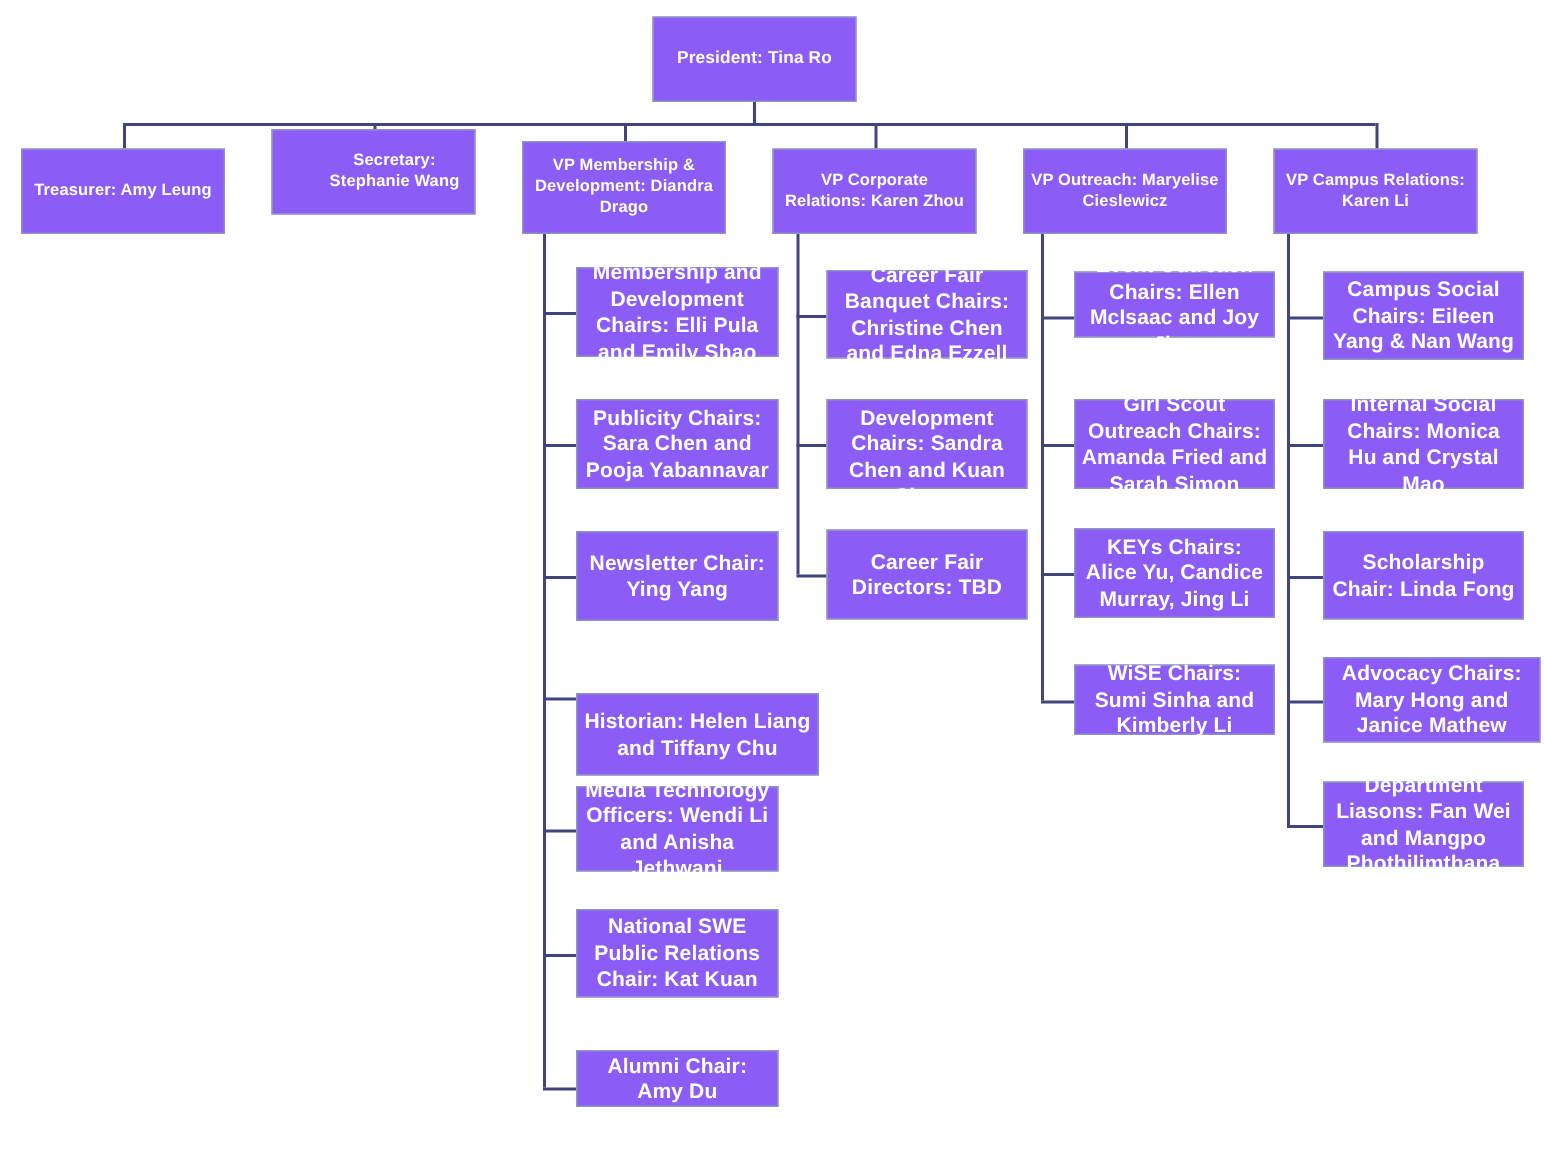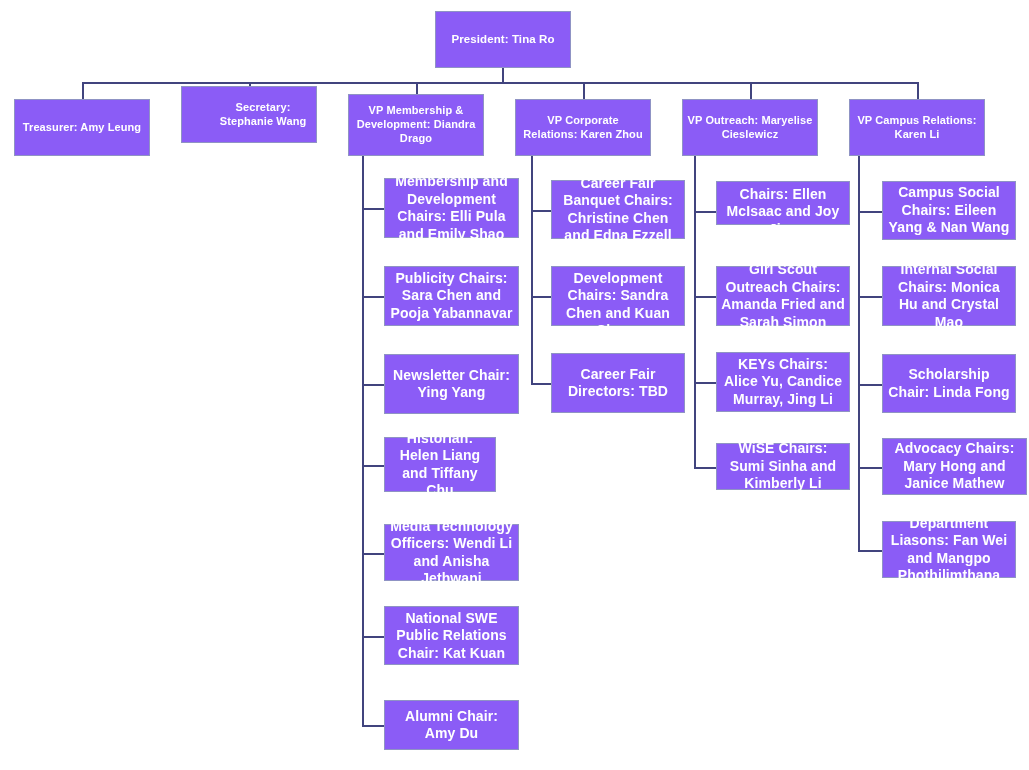--- a/index.html
+++ b/index.html
@@ -78,33 +78,33 @@
     </div>
     <div class="conn h" style="left: 362px; top: 296px; width: 22px;"></div>
     <div class="node lvl2" style="left: 384px; top: 266px; width: 135px; height: 60px;">
       <span class="node-label">Publicity Chairs: Sara Chen and Pooja Yabannavar</span>
     </div>
     <div class="conn h" style="left: 362px; top: 384px; width: 22px;"></div>
     <div class="node lvl2" style="left: 384px; top: 354px; width: 135px; height: 60px;">
       <span class="node-label">Newsletter Chair: Ying Yang</span>
     </div>
     <div class="conn h" style="left: 362px; top: 465px; width: 22px;"></div>
-    <div class="node lvl2" style="left: 384px; top: 437px; width: 112px; height: 55px;">
+    <div class="node lvl2" style="left: 384px; top: 462px; width: 162px; height: 55px;">
       <span class="node-label">Historian: Helen Liang and Tiffany Chu</span>
     </div>
     <div class="conn h" style="left: 362px; top: 553px; width: 22px;"></div>
     <div class="node lvl2" style="left: 384px; top: 524px; width: 135px; height: 57px;">
       <span class="node-label">Media Technology Officers: Wendi Li and Anisha Jethwani</span>
     </div>
     <div class="conn h" style="left: 362px; top: 636px; width: 22px;"></div>
-    <div class="node lvl2" style="left: 384px; top: 606px; width: 135px; height: 59px; align-items: flex-end;">
+    <div class="node lvl2" style="left: 384px; top: 606px; width: 135px; height: 59px;">
       <span class="node-label">National SWE Public Relations Chair: Kat Kuan</span>
     </div>
     <div class="conn h" style="left: 362px; top: 725px; width: 22px;"></div>
-    <div class="node lvl2" style="left: 384px; top: 700px; width: 135px; height: 50px;">
+    <div class="node lvl2" style="left: 384px; top: 700px; width: 135px; height: 38px;">
       <span class="node-label">Alumni Chair: Amy Du</span>
     </div>
     <div class="conn v" style="left: 583px; top: 82px; height: 17px;"></div>
     <div class="node lvl1" style="left: 515px; top: 99px; width: 136px; height: 57px;">
       <span class="node-label">VP Corporate Relations: Karen Zhou</span>
     </div>
     <div class="conn v" style="left: 531px; top: 156px; height: 227px;"></div>
     <div class="conn h" style="left: 531px; top: 210px; width: 20px;"></div>
     <div class="node lvl2" style="left: 551px; top: 180px; width: 134px; height: 59px;">
       <span class="node-label">Career Fair Banquet Chairs: Christine Chen and Edna Ezzell</span>

